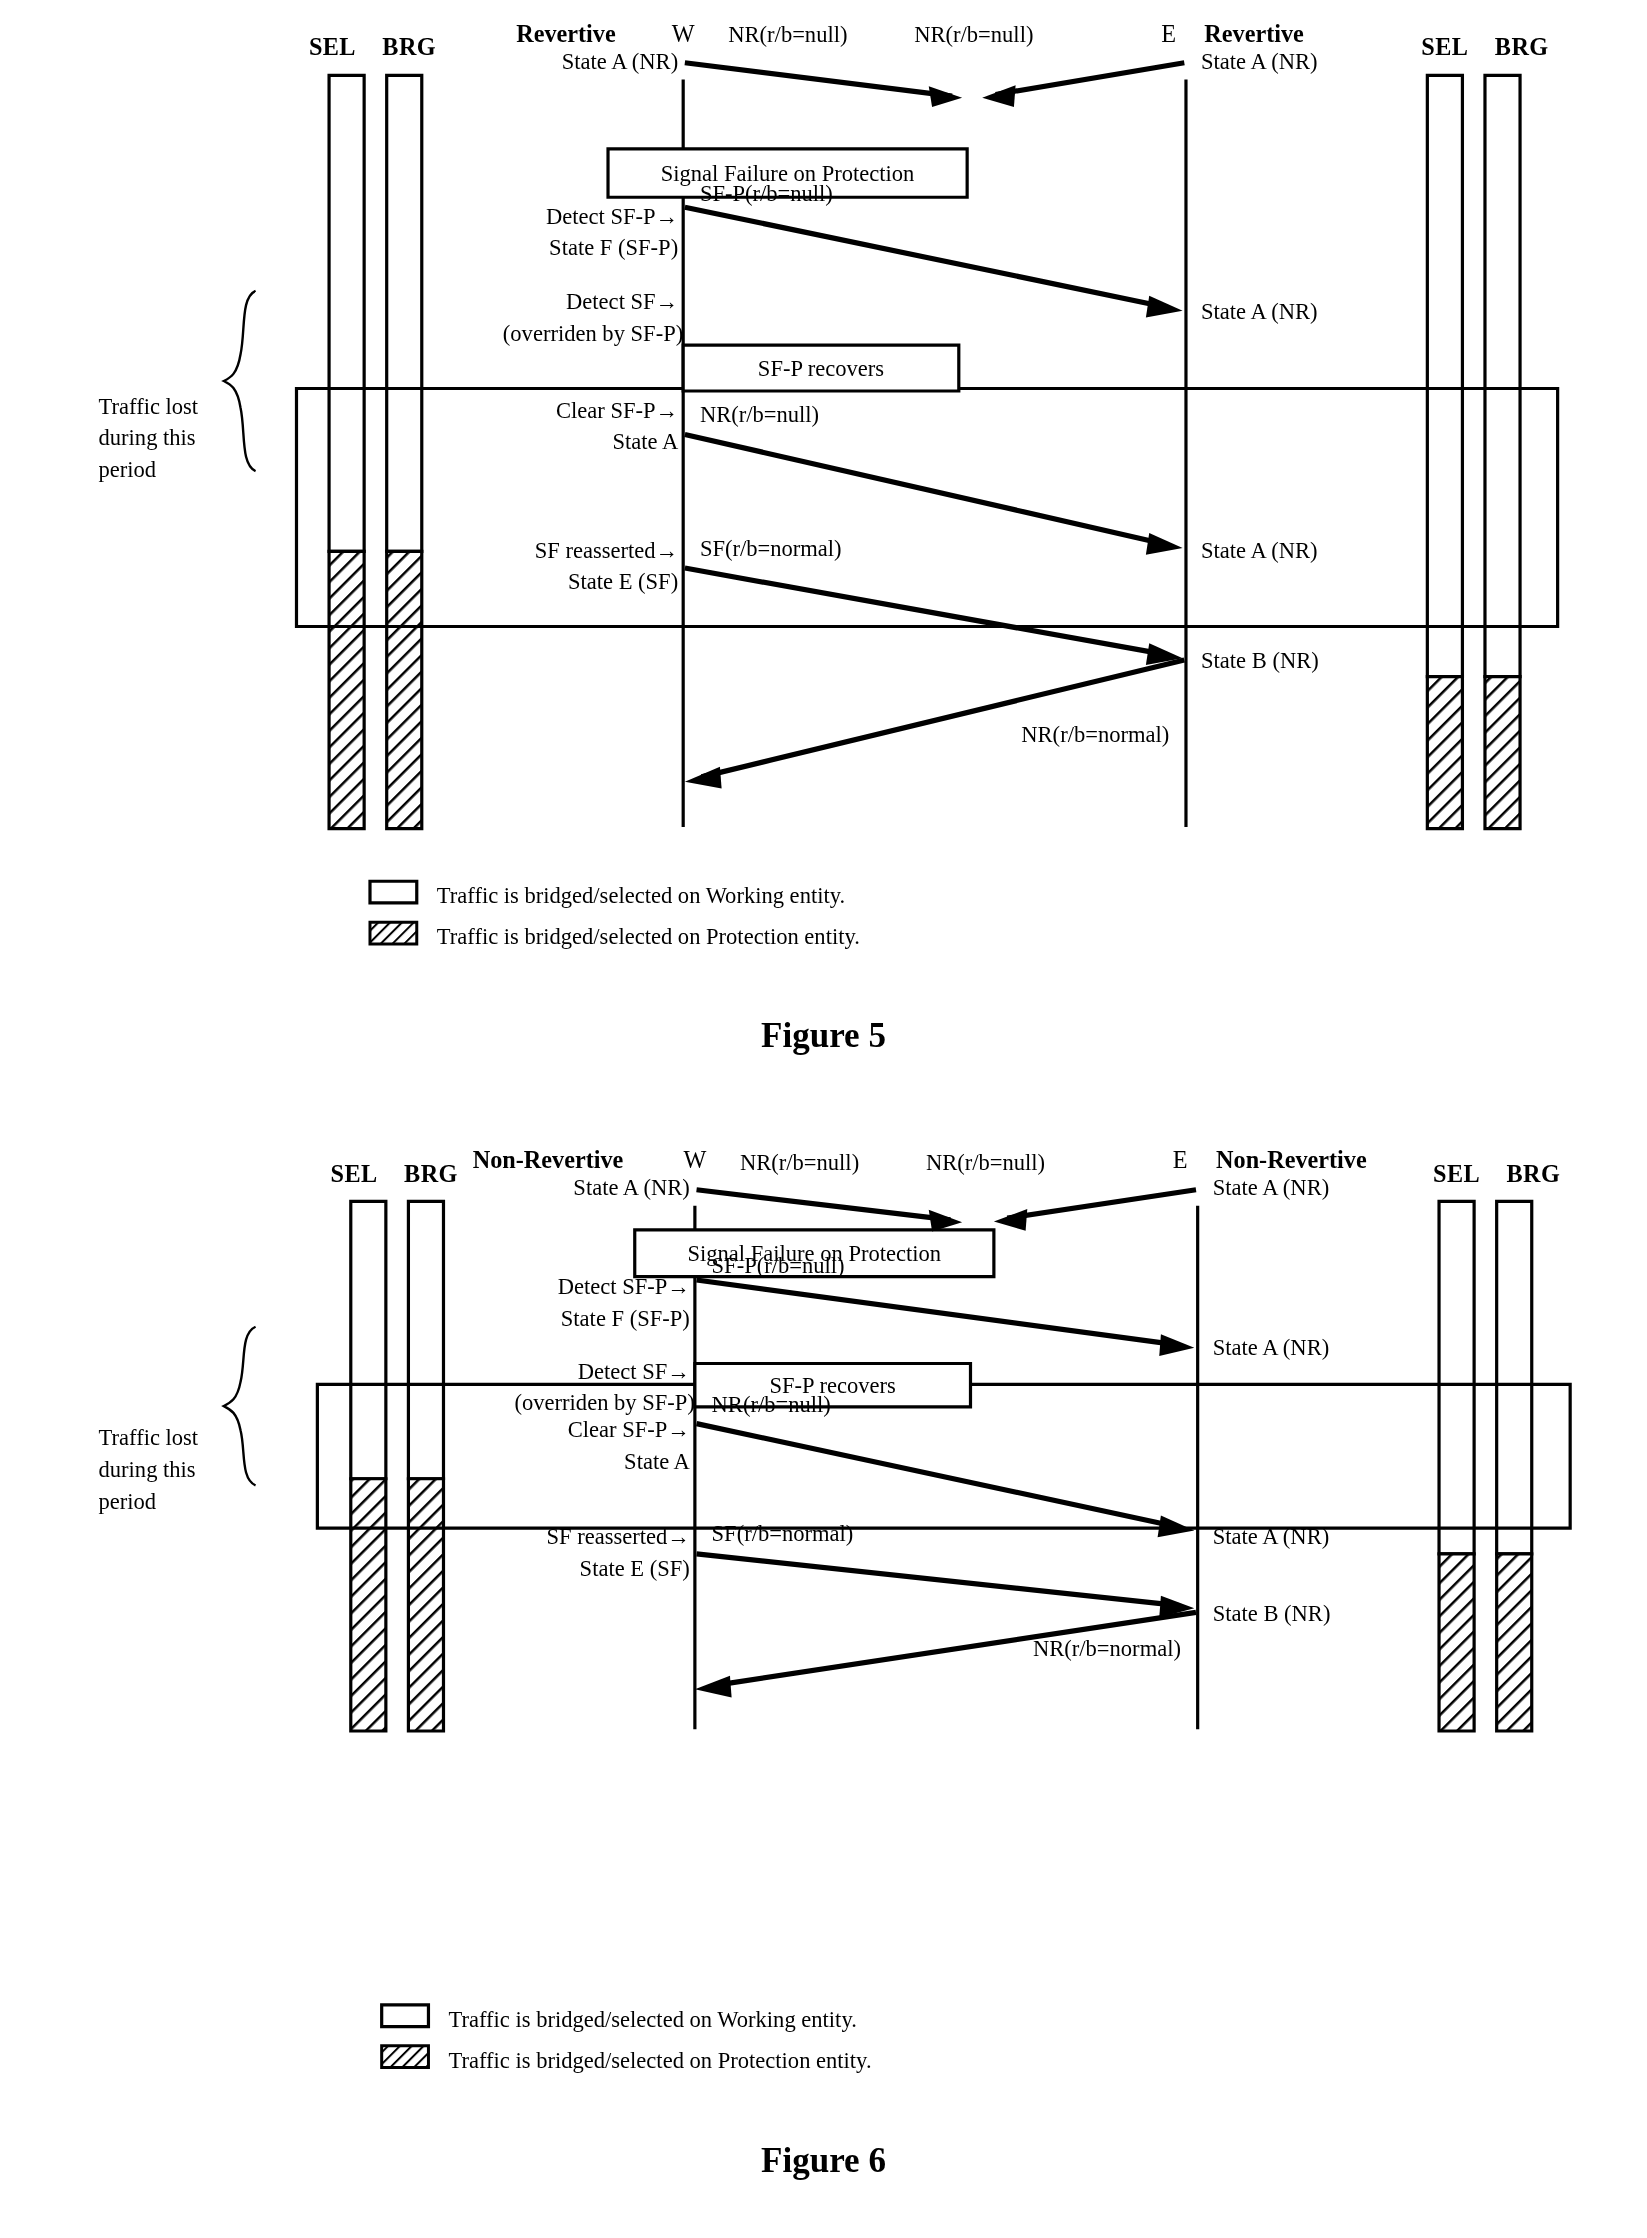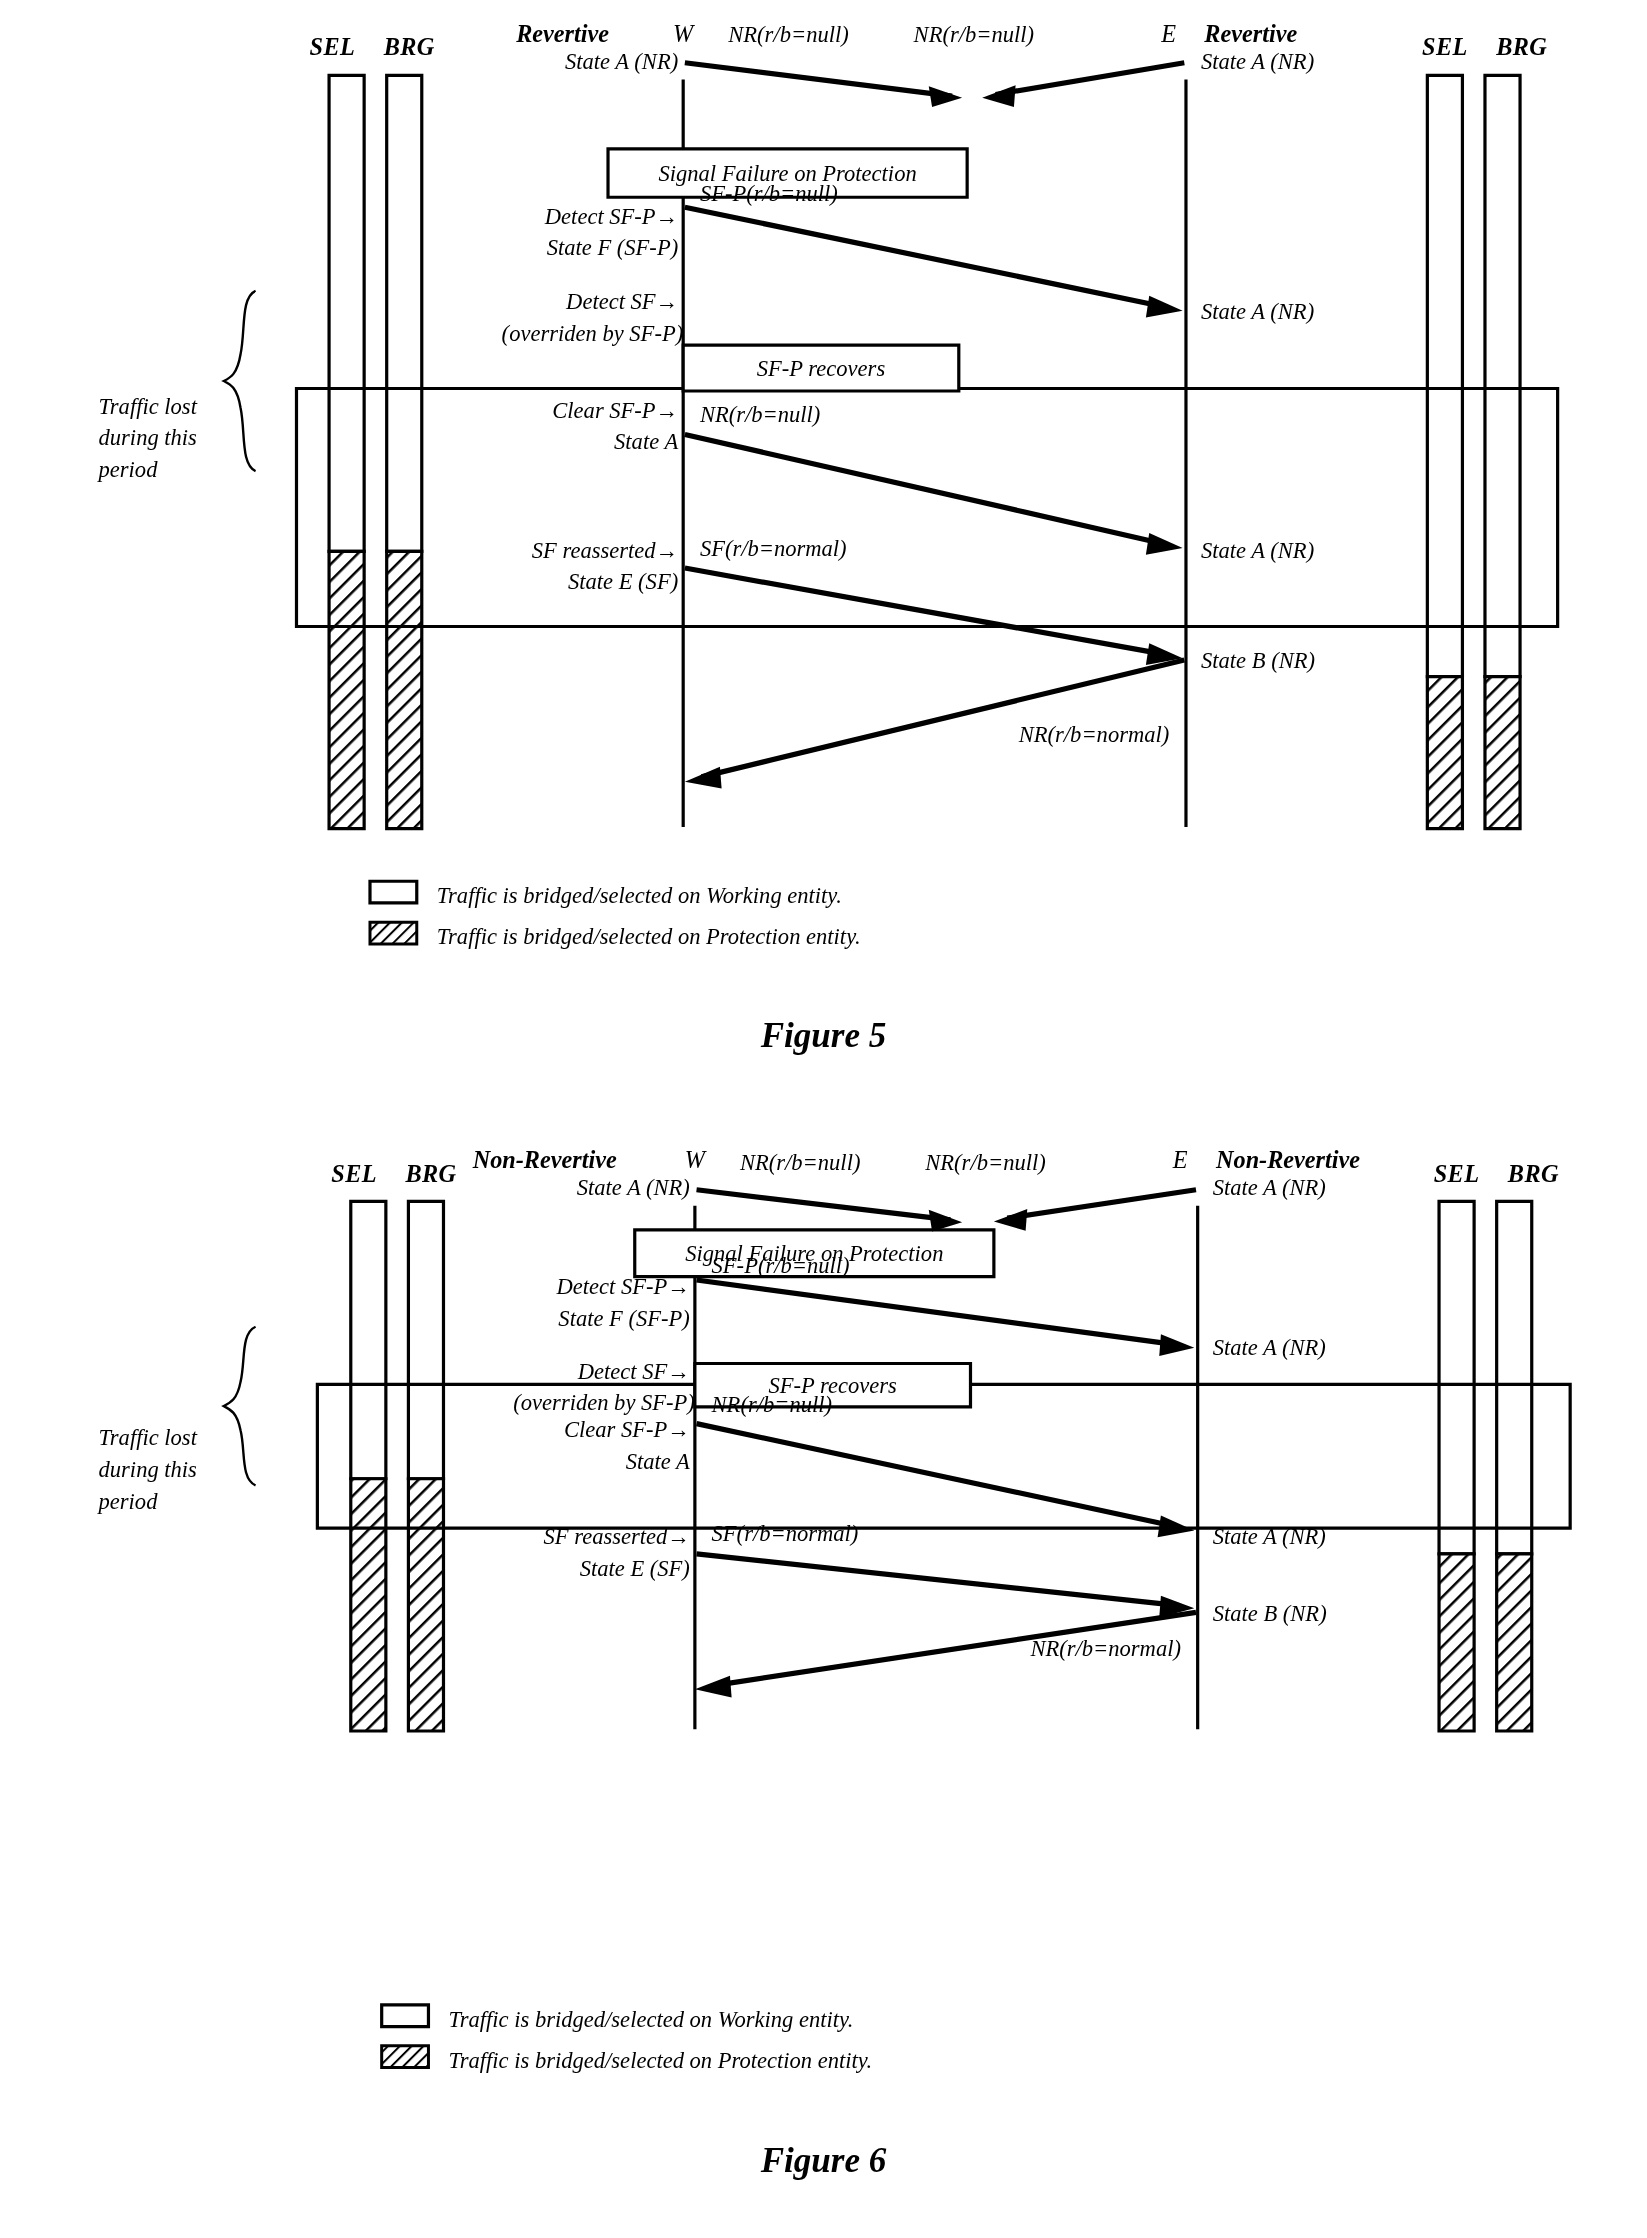--- a/index.html
+++ b/index.html
@@ -12,21 +12,20 @@
     height: 2239px;
     font-family: "Liberation Serif", serif;
     color: #000000;
     position: relative;
     overflow: hidden;
   }
   .figure-wrap {
     position: absolute;
     left: 0;
     width: 1647px;
-    font-style: italic;
   }
   #figure5-wrap { top: 0; height: 1086px; }
   #figure6-wrap { top: 1086px; height: 1153px; }
 
   svg { display: block; }
 
   text {
     font-family: "Liberation Serif", serif;
     fill: #000000;
   }

